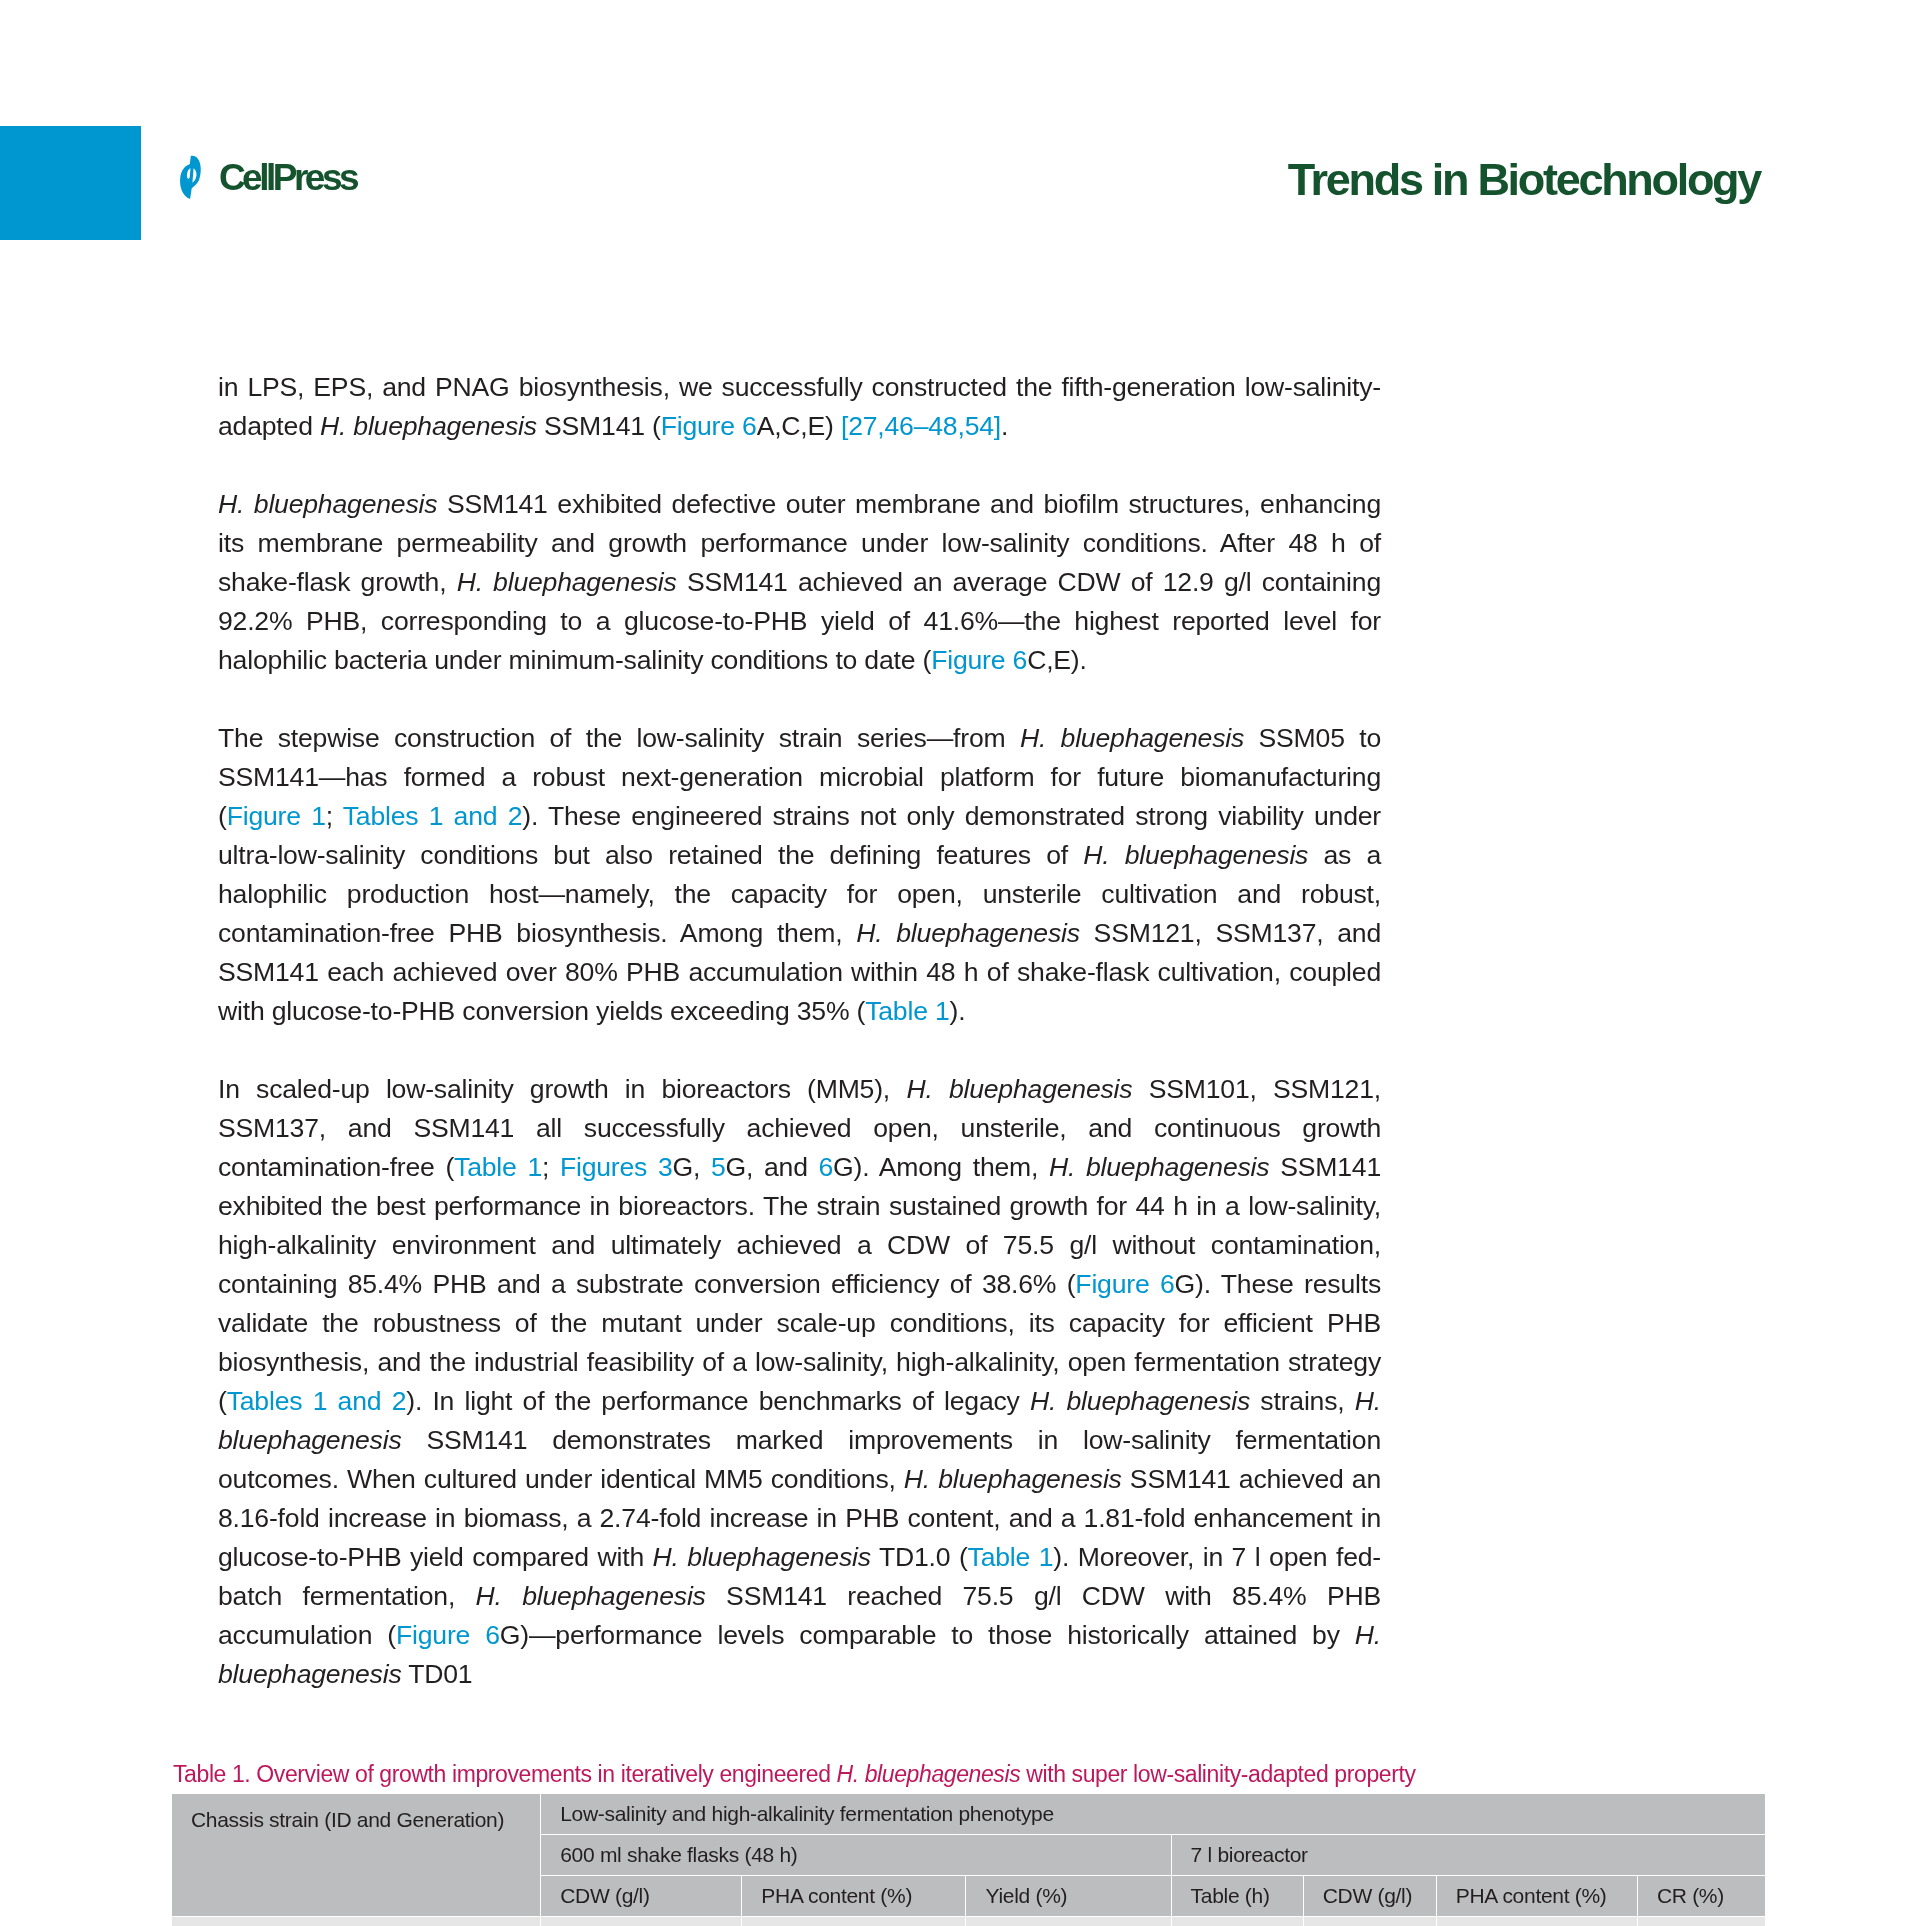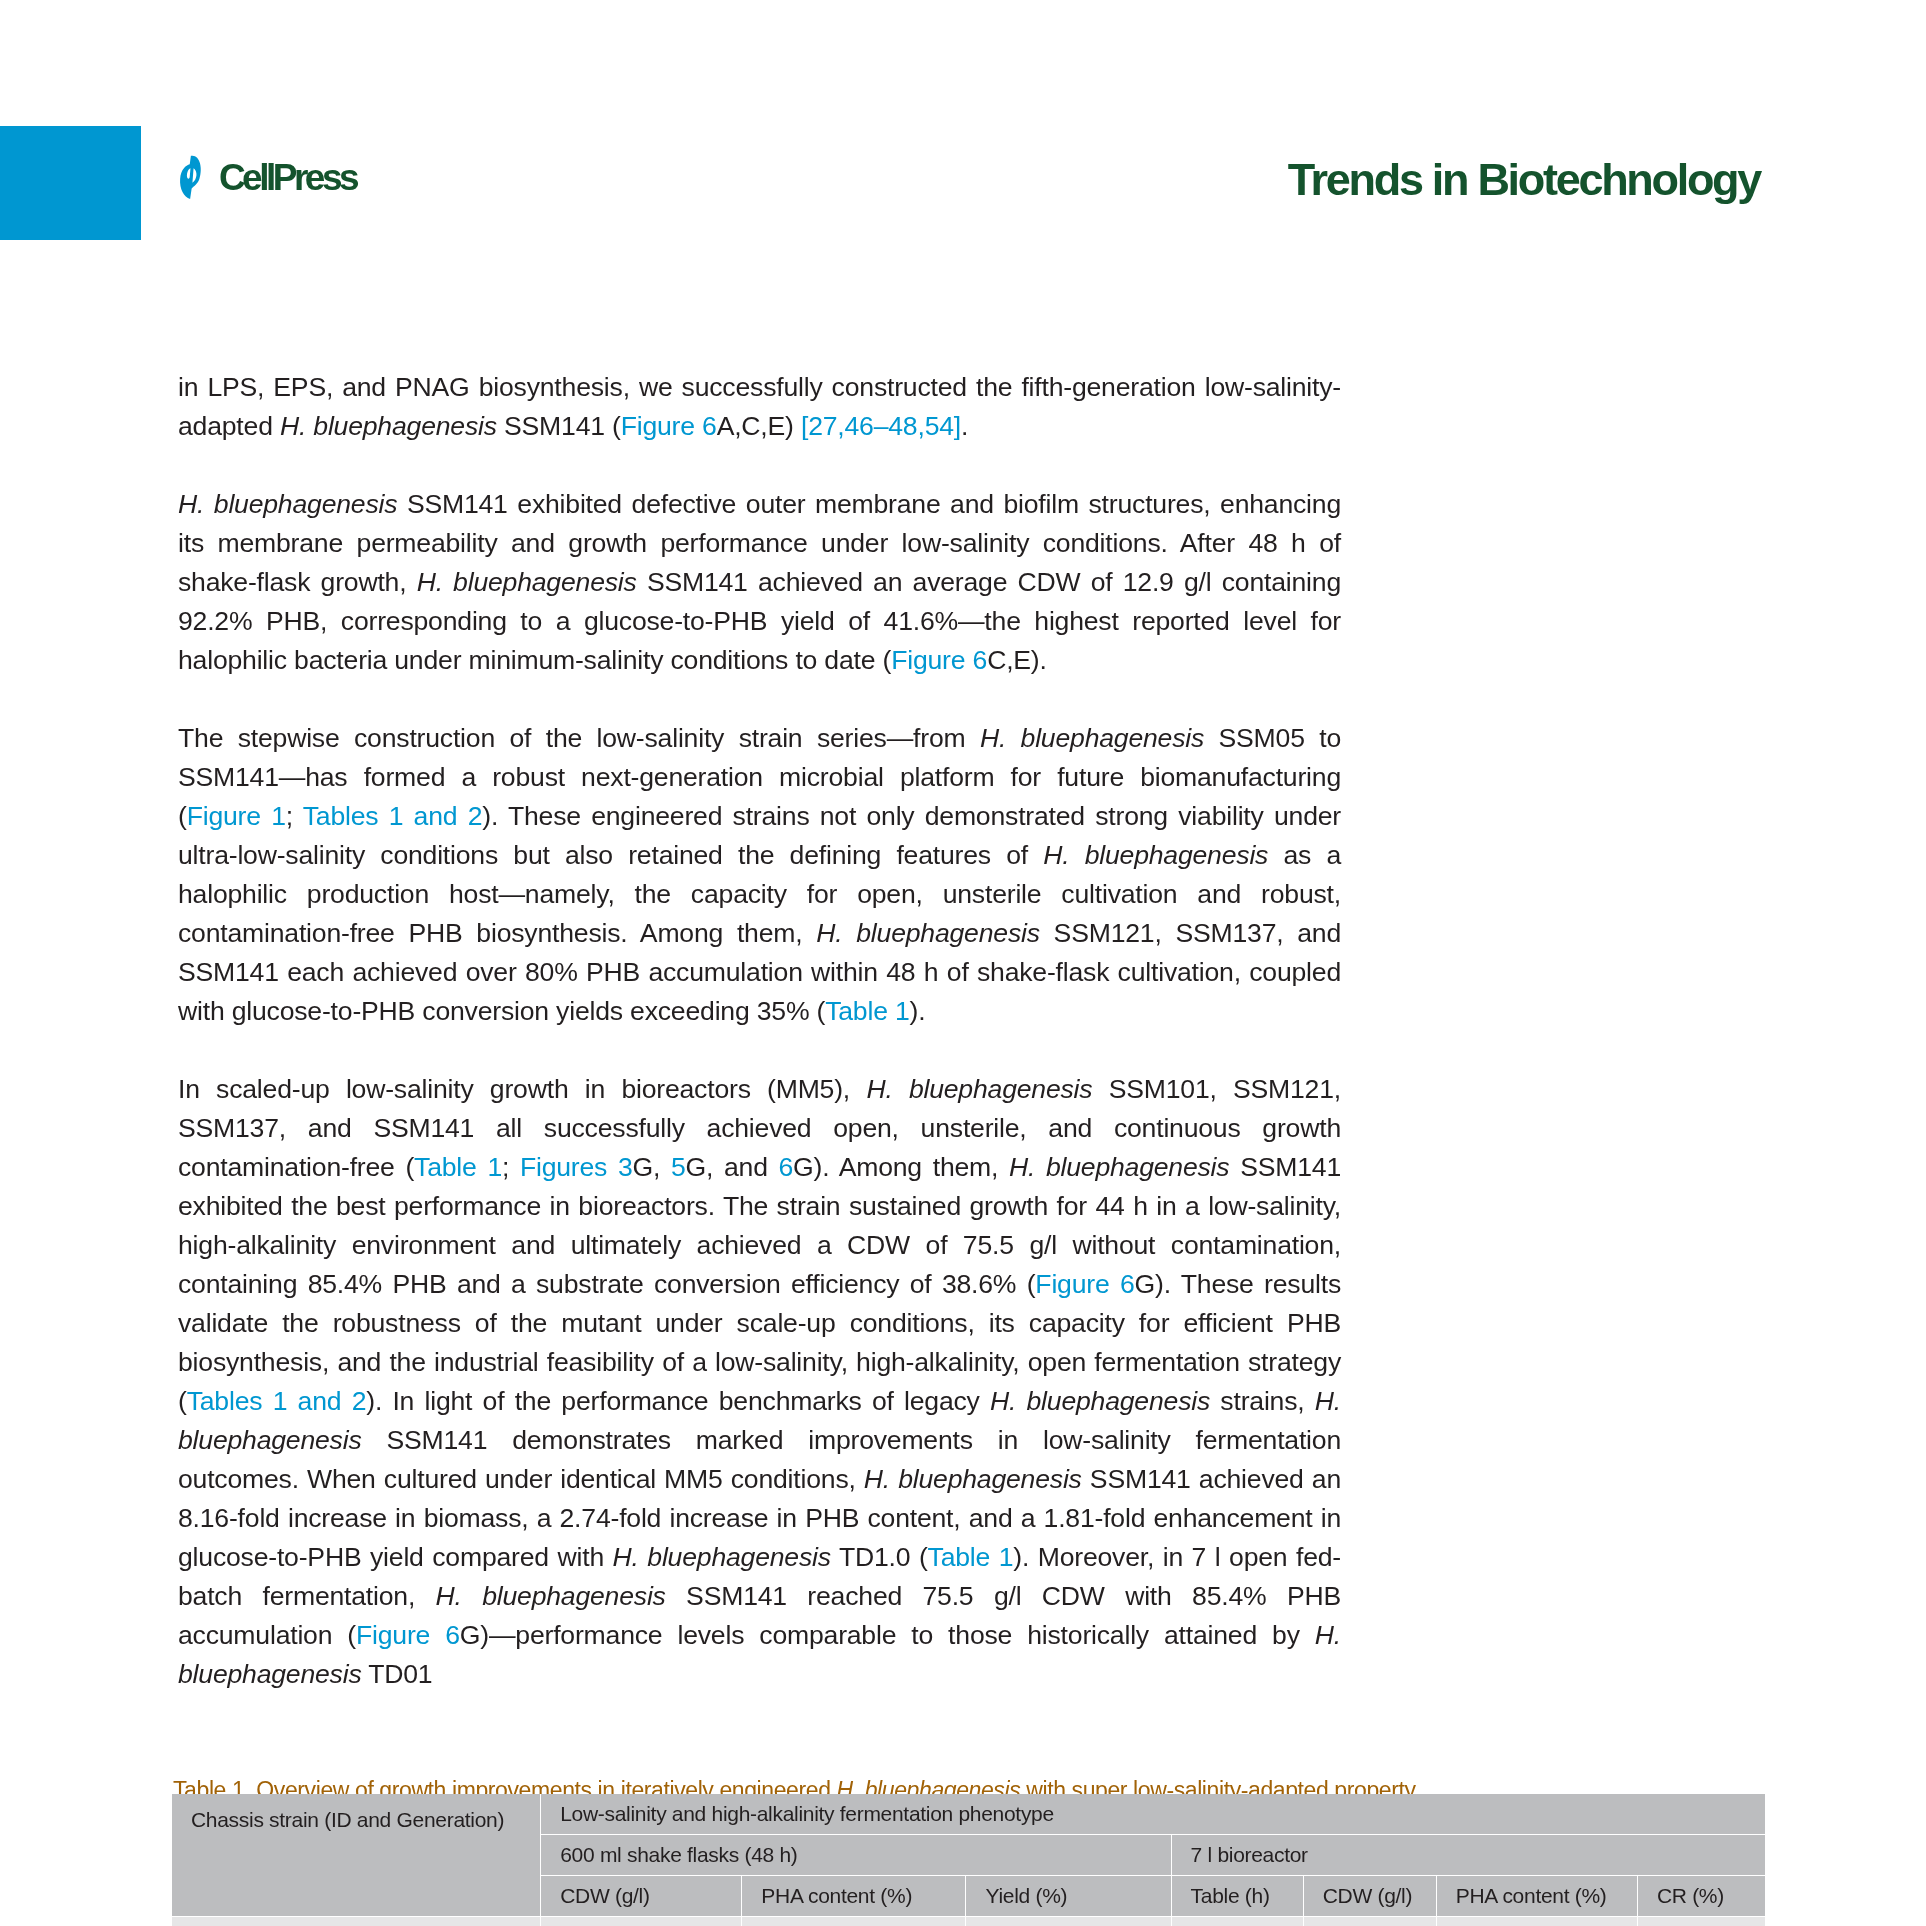--- a/index.html
+++ b/index.html
@@ -7,21 +7,21 @@
          font-family:"Liberation Sans", sans-serif; color:#231f20; }
   .blue-tab { position:absolute; left:0; top:126px; width:141px; height:114px; background:#0097d1; }
   .logo { position:absolute; left:176px; top:150px; height:54px; display:flex; align-items:center; }
   .logo svg { width:39px; height:50px; margin-right:3.9px; }
   .logo-text { font-family:"Liberation Sans", sans-serif; font-weight:bold; font-size:37px; color:#14532d; letter-spacing:-3.5px; line-height:1; }
   .journal-title { position:absolute; right:178px; top:153px; font-weight:bold; font-size:45px; color:#14532d; letter-spacing:-2.3px; line-height:1.2; }
   .body-text { position:absolute; left:178px; width:1163px; font-size:26.6px; line-height:39px; text-align:justify; letter-spacing:-0.2px; }
   .body-text p { margin:0 0 39px 0; }
   .link { color:#0097d1; }
   i { font-style:italic; }
-  .caption { position:absolute; left:173px; top:1759px; font-size:23px; color:#a16207; letter-spacing:-0.4px; white-space:nowrap; line-height:31px;margin-top:16px; }
+  .caption { position:absolute; left:173px; top:1759px; font-size:23px; color:#be185d; letter-spacing:-0.4px; white-space:nowrap; line-height:31px; }
   table.t1 { position:absolute; left:172px; top:1794px; width:1593px; border-collapse:separate; border-spacing:0; font-size:21px; color:#231f20; }
   table.t1 td, table.t1 th { font-weight:normal; text-align:left; vertical-align:middle; padding:0 0 0 19px; box-sizing:border-box; letter-spacing:-0.3px; }
   table.t1 thead th { background:#bcbdbf; height:41px; border-right:1.9px solid #fff; border-bottom:1.9px solid #fff; }
   table.t1 thead th.first { vertical-align:top; padding-top:14px; }
   table.t1 tbody td { background:#e6e6e7; height:39px; border-right:1.9px solid #fff; border-bottom:1.9px solid #fff; }
   table.t1 th:last-child, table.t1 td:last-child { border-right:none; }
   table.t1 thead tr:first-child th.span-all { border-right:none;margin-top:7px; }
 </style>
 </head>
 <body>
@@ -30,21 +30,21 @@
 
 <div class="logo">
   <svg viewBox="0 0 100 130">
     <path d="M38 10 C60 5, 70 40, 60 70 C55 85, 45 88, 40 95 L36 122 C20 118, 8 95, 10 70 C12 45, 25 35, 35 32 Z M37 42 C30 45, 27 55, 28 65 C30 72, 34 70, 35 65 Z M45 42 L42 80 C55 70, 56 50, 45 42 Z" fill="#0097d1" fill-rule="evenodd"></path>
   </svg>
   <span class="logo-text">CellPress</span>
 </div>
 
 <div class="journal-title">Trends in Biotechnology</div>
 
-<div class="body-text" style="top:368px;">
+<div class="body-text" style="top:368px;margin-left:40px;">
   <p>
     <span>in LPS, EPS, and PNAG biosynthesis, we successfully constructed the fifth-generation low-salinity-adapted </span><i>H. bluephagenesis</i><span> SSM141 (</span><a class="link">Figure 6</a><span>A,C,E) </span><a class="link">[27,46–48,54]</a><span>.</span>
   </p>
   <p>
     <i>H. bluephagenesis</i><span> SSM141 exhibited defective outer membrane and biofilm structures, enhancing its membrane permeability and growth performance under low-salinity conditions. After 48 h of shake-flask growth, </span><i>H. bluephagenesis</i><span> SSM141 achieved an average CDW of 12.9 g/l containing 92.2% PHB, corresponding to a glucose-to-PHB yield of 41.6%—the highest reported level for halophilic bacteria under minimum-salinity conditions to date (</span><a class="link">Figure 6</a><span>C,E).</span>
   </p>
   <p>
     <span>The stepwise construction of the low-salinity strain series—from </span><i>H. bluephagenesis</i><span> SSM05 to SSM141—has formed a robust next-generation microbial platform for future biomanufacturing (</span><a class="link">Figure 1</a><span>; </span><a class="link">Tables 1 and 2</a><span>). These engineered strains not only demonstrated strong viability under ultra-low-salinity conditions but also retained the defining features of </span><i>H. bluephagenesis</i><span> as a halophilic production host—namely, the capacity for open, unsterile cultivation and robust, contamination-free PHB biosynthesis. Among them, </span><i>H. bluephagenesis</i><span> SSM121, SSM137, and SSM141 each achieved over 80% PHB accumulation within 48 h of shake-flask cultivation, coupled with glucose-to-PHB conversion yields exceeding 35% (</span><a class="link">Table 1</a><span>).</span>
   </p>
   <p>

